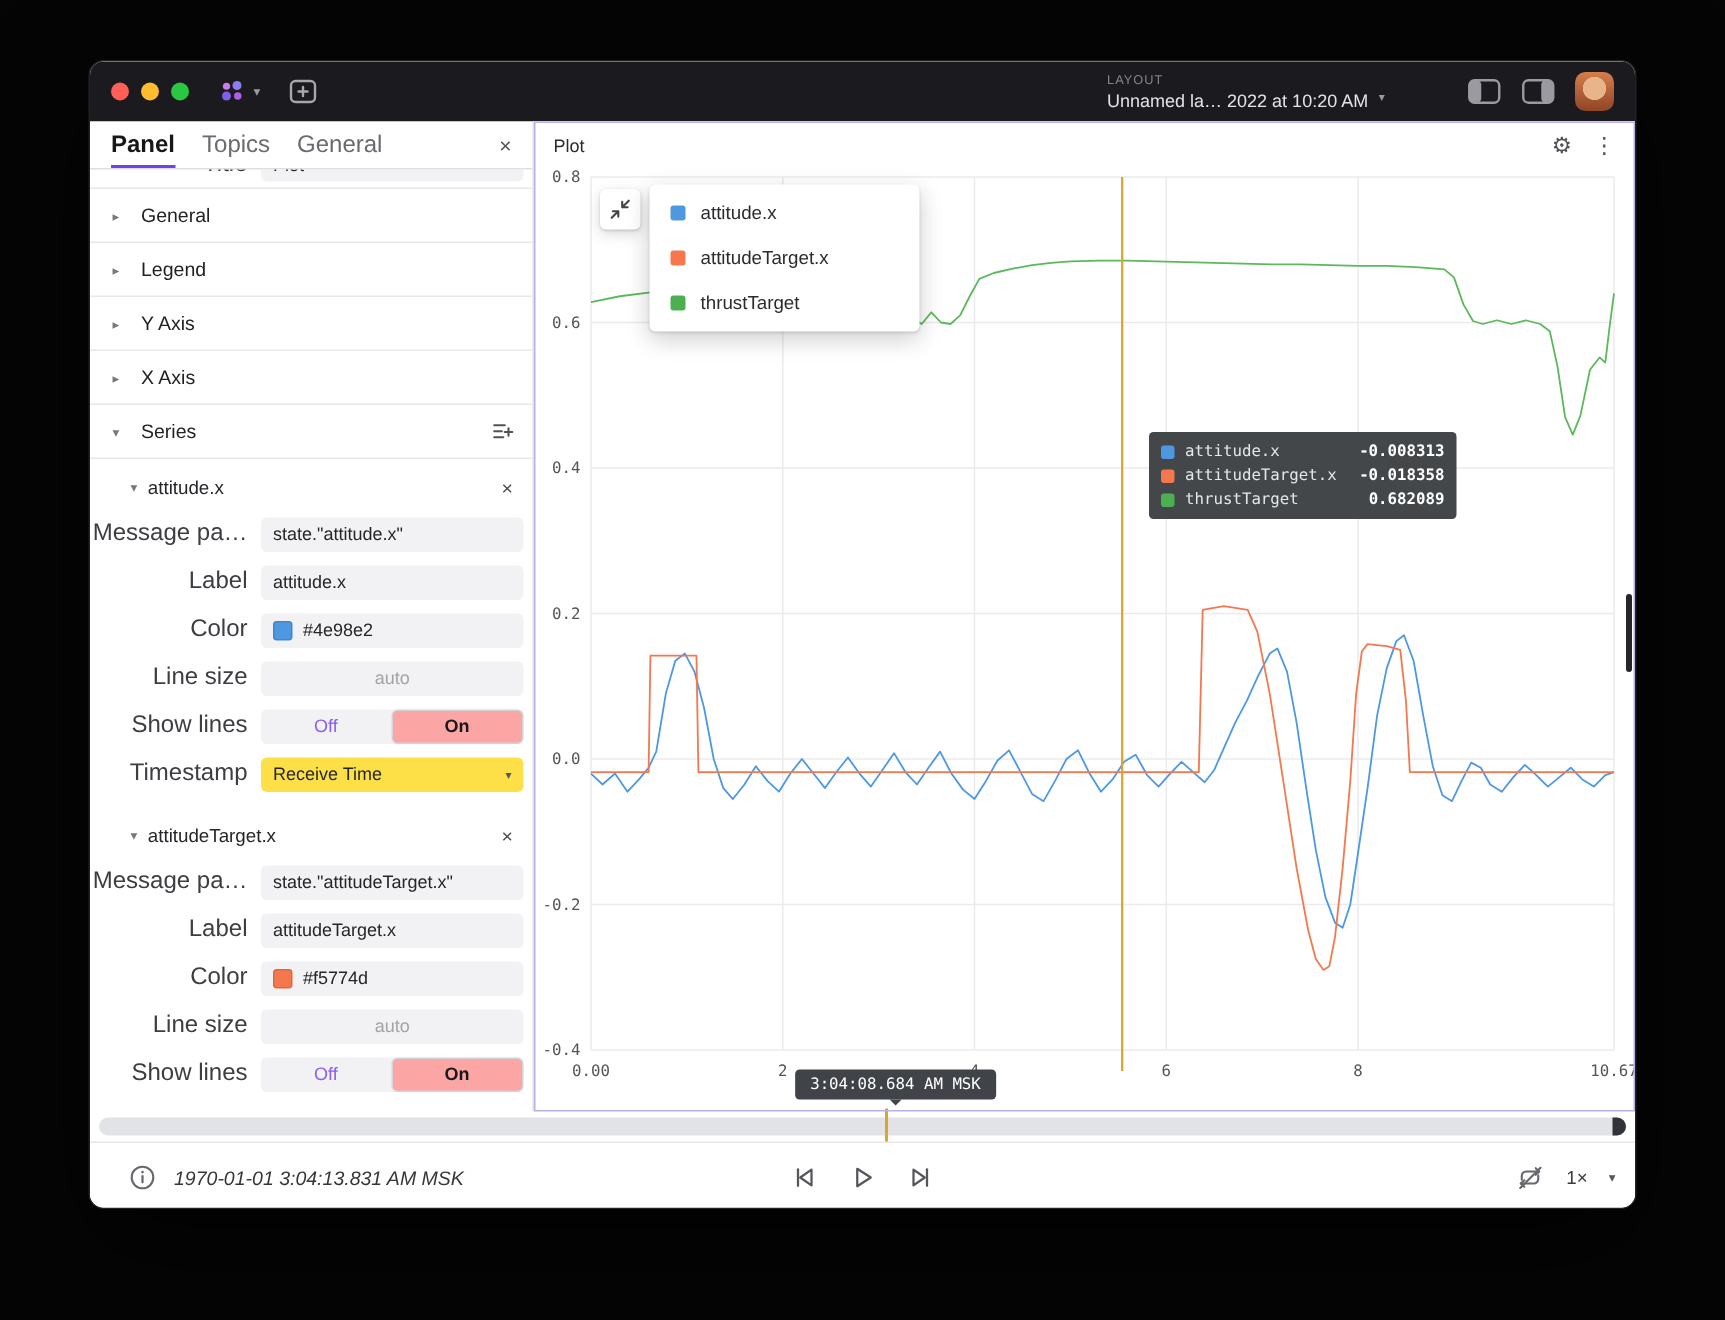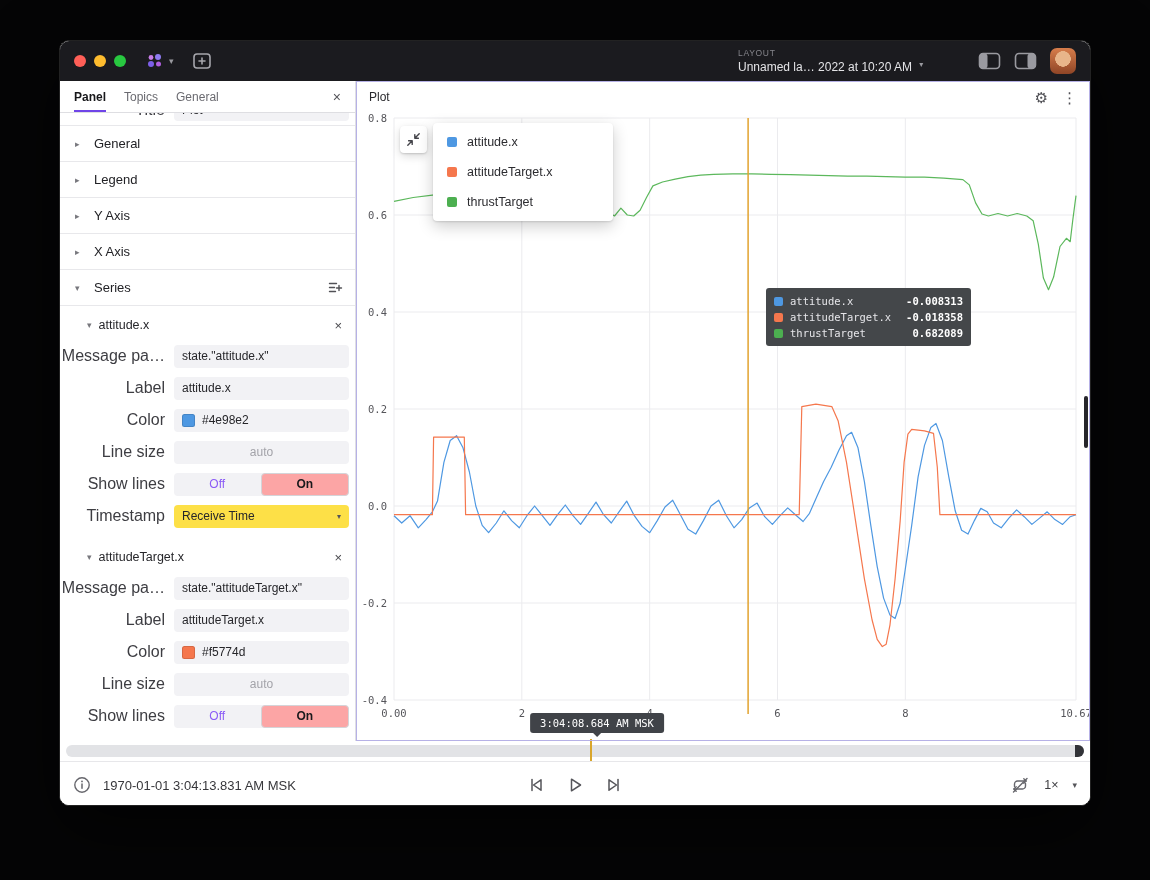--- a/index.html
+++ b/index.html
@@ -32,21 +32,21 @@
   .content { position:absolute; top:40px; left:0; right:0; height:660px; display:flex; }
   .sidebar { width:296px; flex:none; border-right:1px solid #dfdfe3; background:#fff;
              display:flex; flex-direction:column; }
   .plot-panel { flex:1; position:relative; background:#fff; }
   .plot-panel::after { content:''; position:absolute; inset:0; border:1px solid #b6b1e6;
                        pointer-events:none; z-index:30; }
 
   
   .side-tabs { height:32px; flex:none; display:flex; align-items:center; padding:0 14px; gap:18px;
                border-bottom:1px solid #dedee2; }
-  .tab { font-size:12px; color:#6a6a70; height:100%; display:flex; align-items:center; position:relative; cursor:pointer; }
+  .tab { font-size:16px; color:#6a6a70; height:100%; display:flex; align-items:center; position:relative; cursor:pointer; }
   .tab.active { color:#17171a; font-weight:700; }
   .tab.active::after { content:''; position:absolute; left:0; right:0; bottom:0; height:2px; background:#6f45e8; }
   .tabs-close { margin-left:auto; color:#55555a; font-size:14px; cursor:pointer; }
 
   .settings { flex:1; overflow:hidden; }
   .field-row { display:flex; align-items:center; height:32px; padding-right:5px; }
   .field-label { width:114px; flex:none; text-align:right; padding-right:9px; font-size:16px; color:#3d3d42;
                  white-space:nowrap; overflow:hidden; }
   .field-ctl { flex:1; min-width:0; margin-right:1px; }
   .input { display:flex; align-items:center; height:23px; background:#f2f2f5; border-radius:4px;
@@ -105,21 +105,21 @@
   .track-cap { position:absolute; right:0; top:0; width:9px; height:12px; background:#323338; border-radius:0 6px 6px 0; }
   .scrub-marker { position:absolute; left:530px; top:-2px; width:2px; height:22px; background:#d9a62c; z-index:5; cursor:ew-resize; }
   .scrub-tooltip { position:absolute; left:537px; top:672px; transform:translateX(-50%); background:#404348;
                    color:#fff; font-family:"DejaVu Sans Mono", monospace; font-size:10.5px; padding:4px 10px;
                    border-radius:3px; z-index:40; white-space:nowrap; }
   .scrub-tooltip::after { content:''; position:absolute; top:100%; left:50%; margin-left:-4px;
                           border:4px solid transparent; border-top-color:#404348; }
 
   .controls { position:absolute; top:720px; left:0; width:100%; height:46px; background:#fff;
               border-top:1px solid #e7e7ea; }
-  .controls-left { position:absolute; left:13px; top:0; height:46px; display:flex; align-items:center; gap:12px; }
+  .controls-left { position:absolute; left:26px; top:0; height:46px; display:flex; align-items:center; gap:12px;font-style:italic; }
   .time-text { font-size:13px; color:#37373b; }
   .controls-center { position:absolute; left:50%; top:0; height:46px; transform:translateX(-50%);
                      display:flex; align-items:center; gap:19px; }
   .pbtn { display:flex; cursor:pointer; }
   .controls-right { position:absolute; right:13px; top:0; height:46px; display:flex; align-items:center; gap:14px; }
   .speed { font-size:12.5px; color:#3c3c40; }
   .chevd2 { color:#55555a; font-size:9px; }
 </style>
 </head>
 <body>

